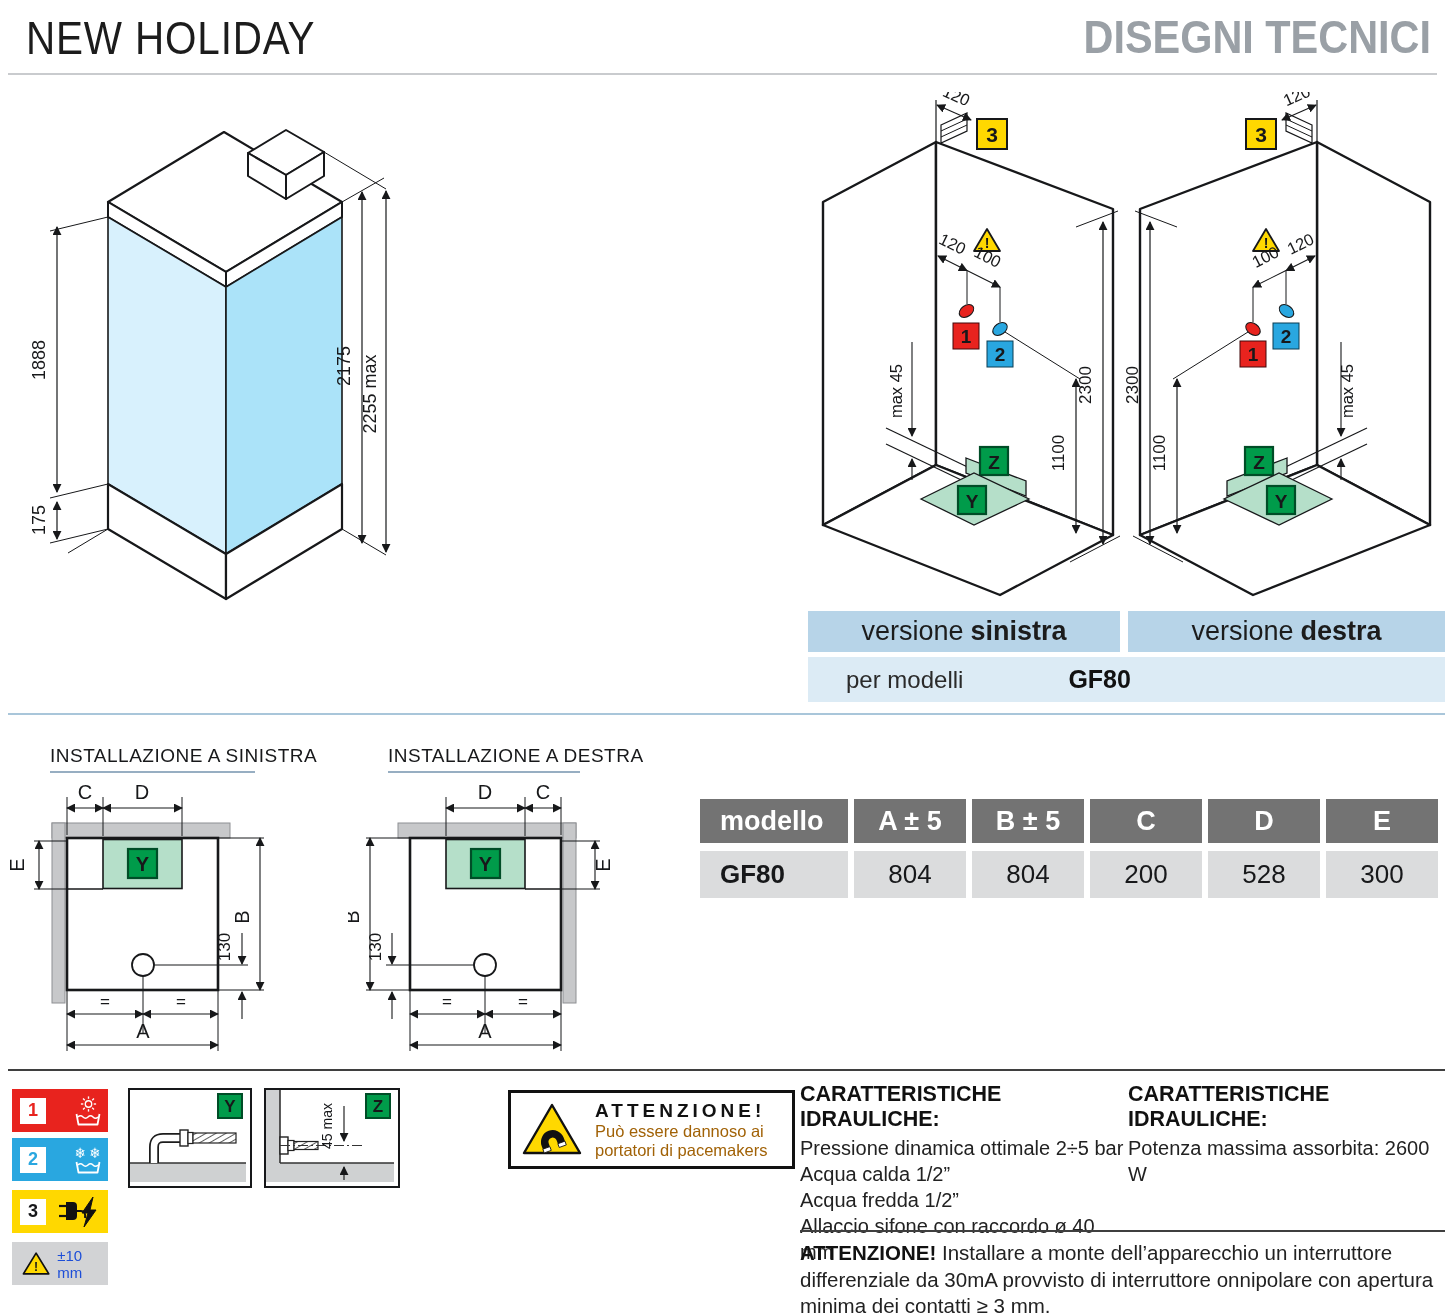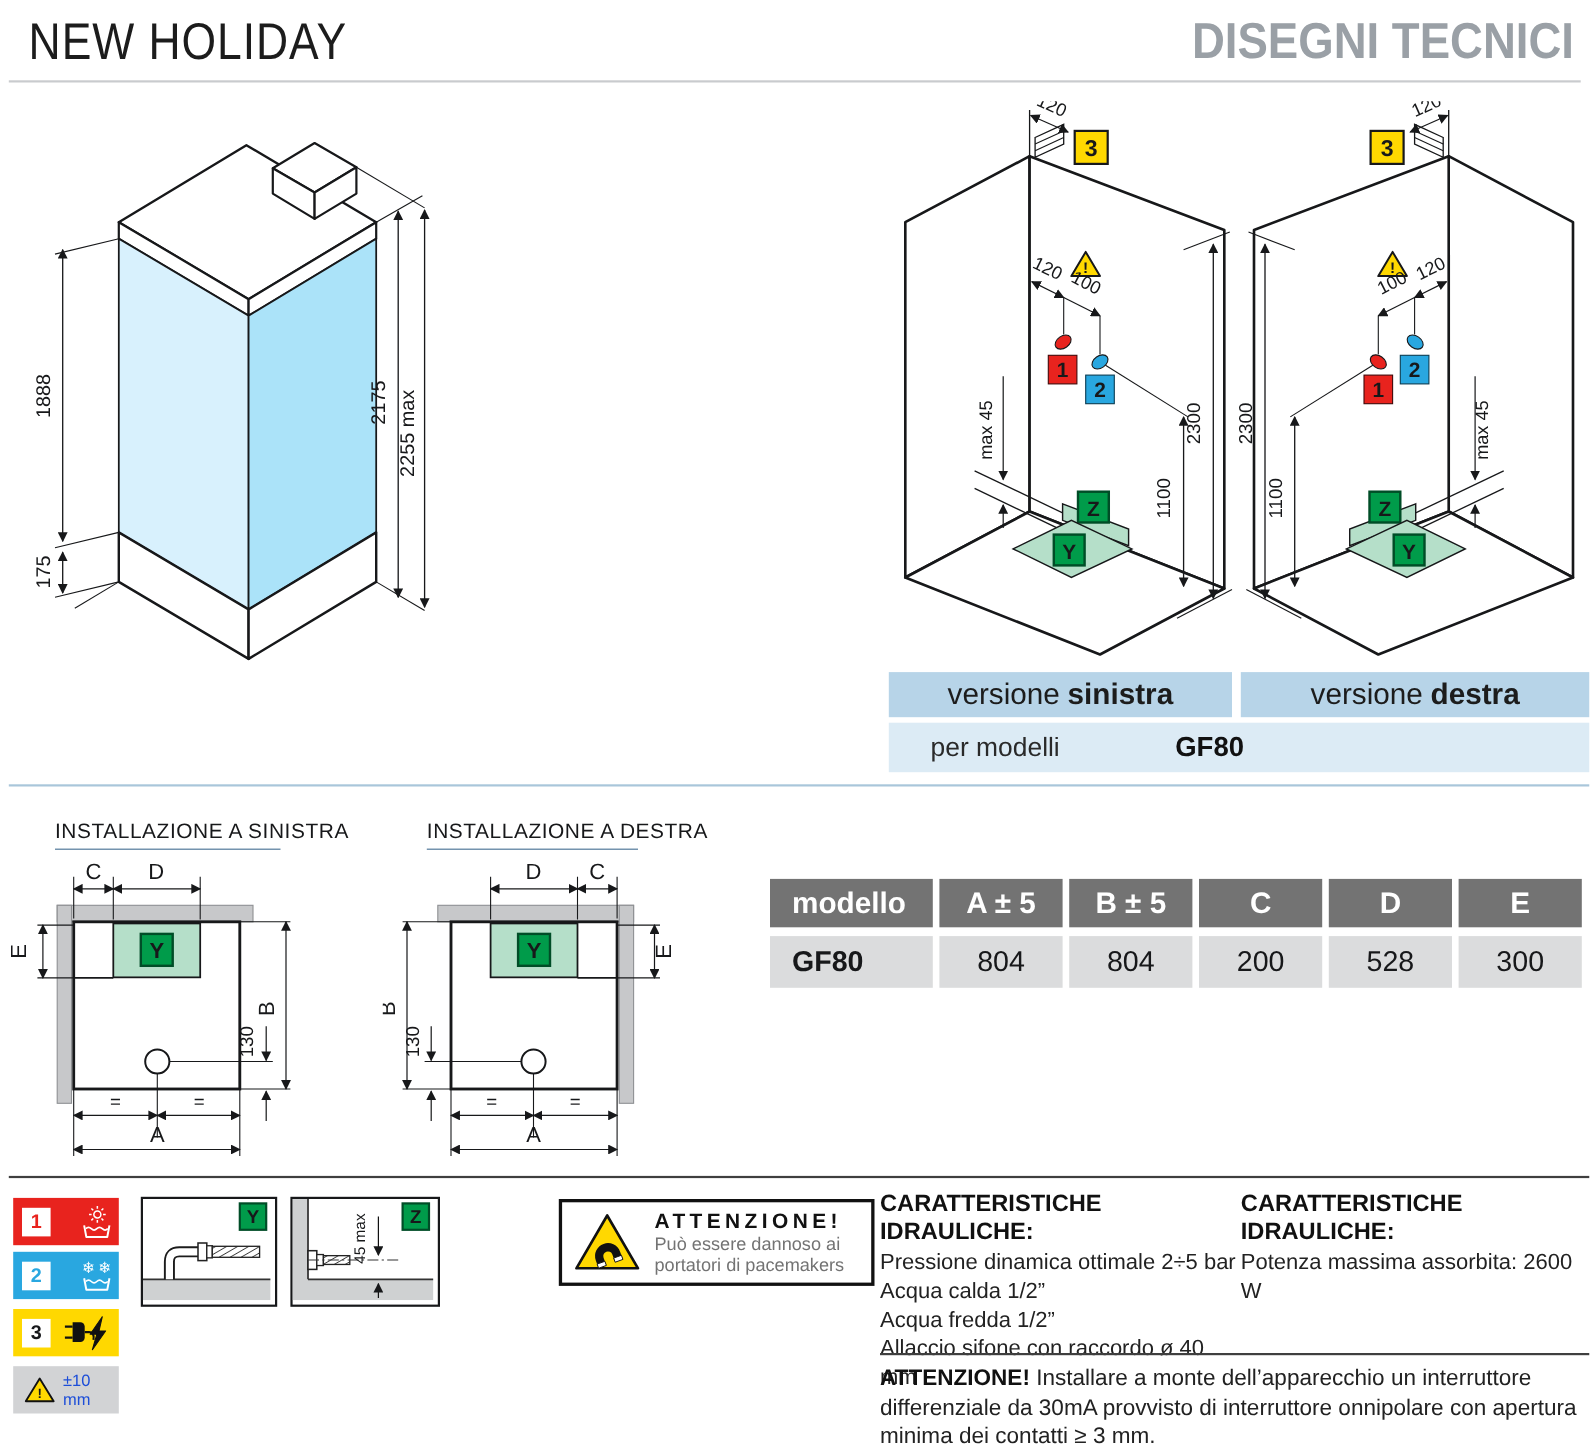--- a/index.html
+++ b/index.html
@@ -27,21 +27,21 @@
   .bar .icons{margin-left:auto;margin-right:7px;display:flex;flex-direction:column;align-items:center;gap:1px;}
   #bar-hot{top:1089px;background:#e8231e;}
   #bar-cold{top:1138px;background:#29a7e0;}
   #bar-power{top:1190px;background:#ffd800;}
   #bar-tol{top:1242px;background:#d2d3d5;}
   #bar-hot .nbox{color:#e8231e;} #bar-cold .nbox{color:#29a7e0;} #bar-power .nbox{color:#17181a;}
   .snowrow{display:flex;gap:3px;color:#fff;font-size:14px;line-height:14px;font-family:"DejaVu Sans",sans-serif;}
   .pbox{position:absolute;background:#fff;border:2px solid #17181a;}
   #magnet-box{left:508px;top:1090px;width:271px;height:73px;border:3px solid #111;display:flex;align-items:center;padding-left:10px;gap:12px;}
   #magnet-box .mtitle{font-size:19px;font-weight:700;letter-spacing:4px;color:#111;}
-  #magnet-box .mline{font-size:16.5px;line-height:19px;color:#737373;}
+  #magnet-box .mline{font-size:16.5px;line-height:19px;color:#a16207;}
   .spec{position:absolute;width:330px;}
   .spec h3{margin:0 0 3px 0;font-size:21.5px;font-weight:700;color:#111;}
   .spec .sline{font-size:20px;line-height:26px;color:#222;}
   #footer-warning{position:absolute;left:800px;top:1240px;width:648px;font-size:20.5px;line-height:26.5px;color:#222;}
   #footer-warning b{color:#111;}
 </style>
 </head>
 <body>
 
 <svg class="abs" style="width:0;height:0" aria-hidden="true">

